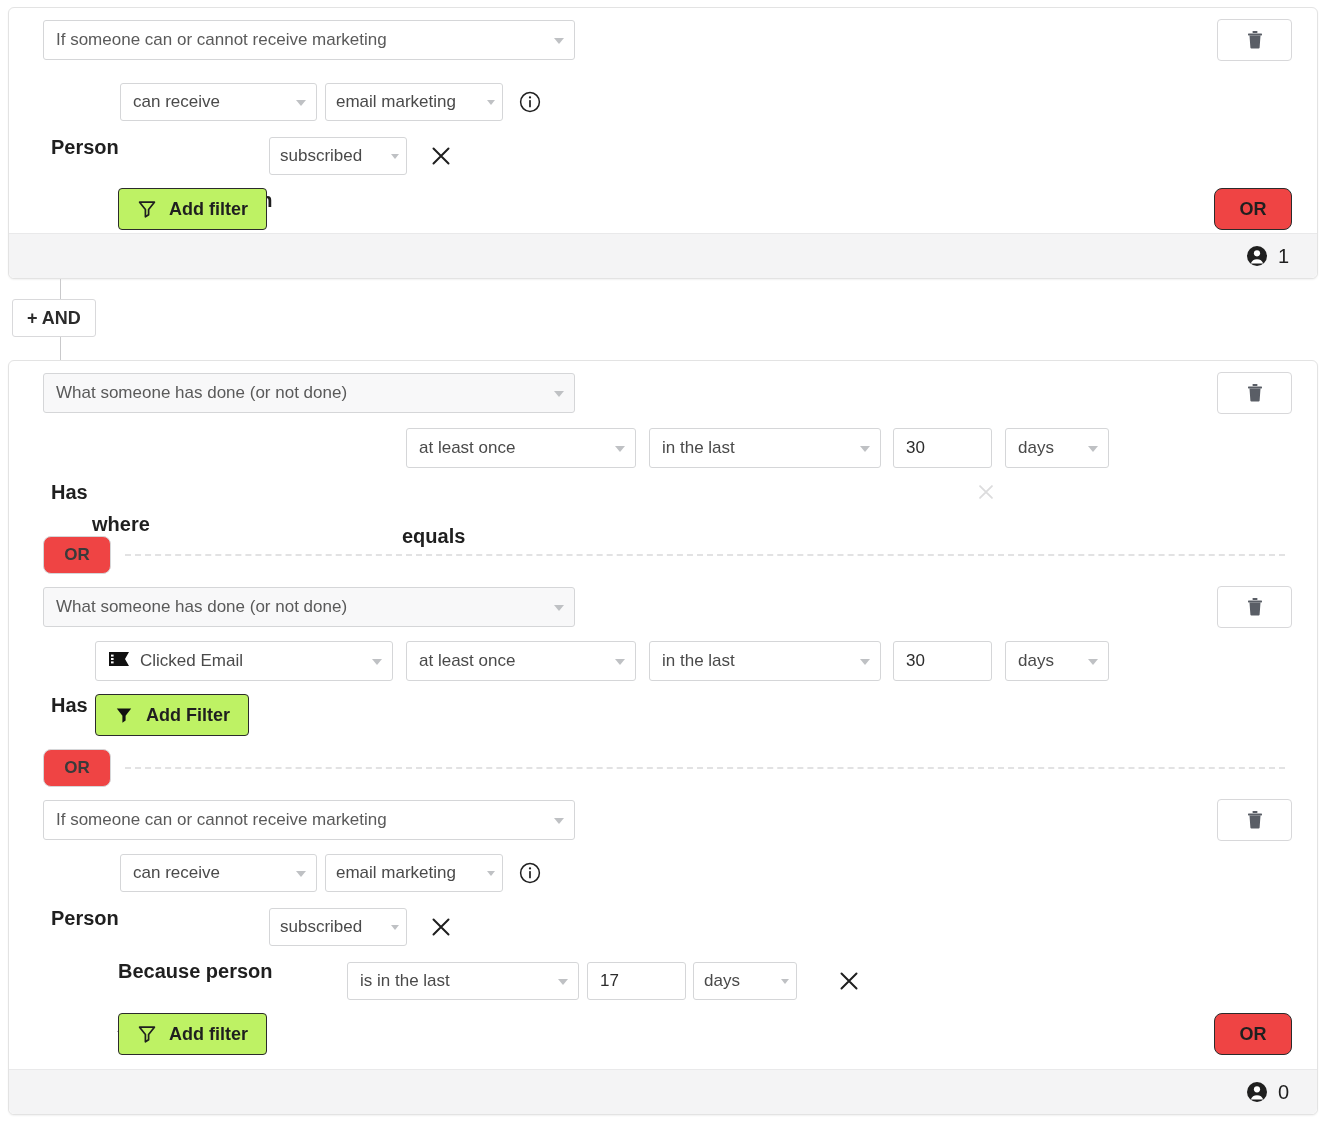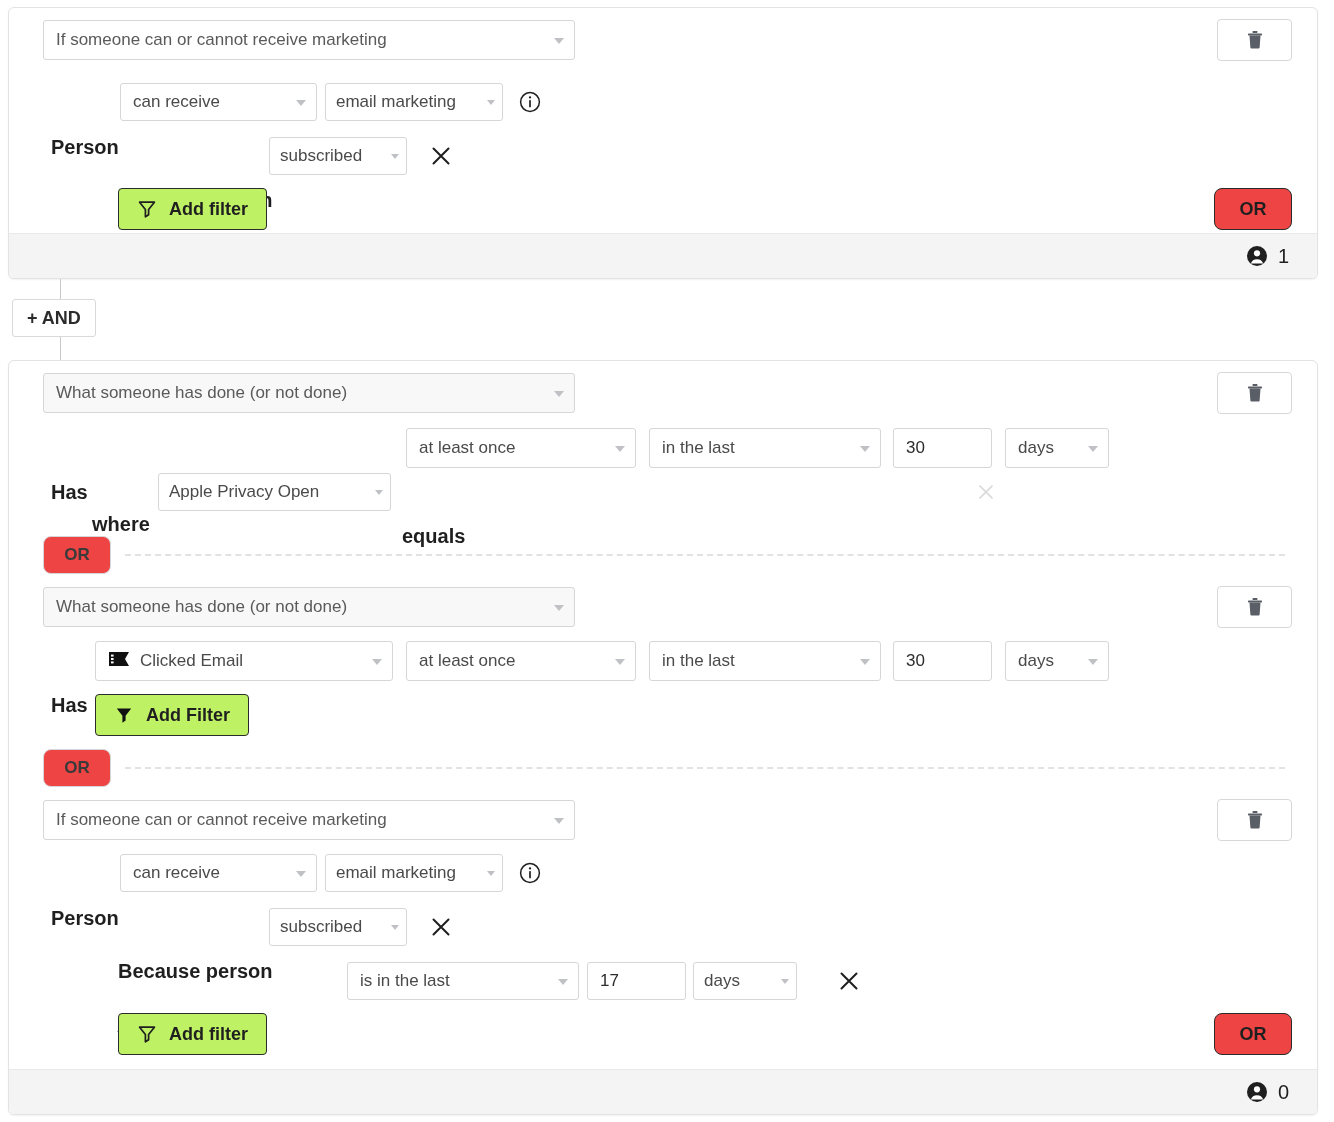--- a/index.html
+++ b/index.html
@@ -266,24 +266,20 @@
         </div>
         <div class="inp" style="position:absolute;left:884px;top:67px;width:99px;height:40px;">
           <span>30</span>
         </div>
         <div class="sel" style="position:absolute;left:996px;top:67px;width:104px;height:40px;">
           <span>days</span>
           <span class="caret"></span>
         </div>
 
         <div class="label" style="position:absolute;left:83px;top:109px;text-align:right;">where</div>
-        <div class="sel compact" style="position:absolute;left:149px;top:112px;width:233px;">
-          <span>Apple Privacy Open</span>
-          <span class="caret"></span>
-        </div>
         <div class="label" style="position:absolute;left:393px;top:121px;">equals</div>
         <div class="xbtn" style="position:absolute;left:964px;top:118px;">
           <svg width="22" height="22" viewBox="0 0 24 24">
             <path d="M5.5 5.5 L18.5 18.5 M18.5 5.5 L5.5 18.5" stroke="#dcdcdd" stroke-width="2" stroke-linecap="round"></path>
           </svg>
         </div>
       </div>
 
       <div class="row" style="position:absolute;left:34px;top:173px;width:1242px;height:42px;">
         <div class="orbtn small">

